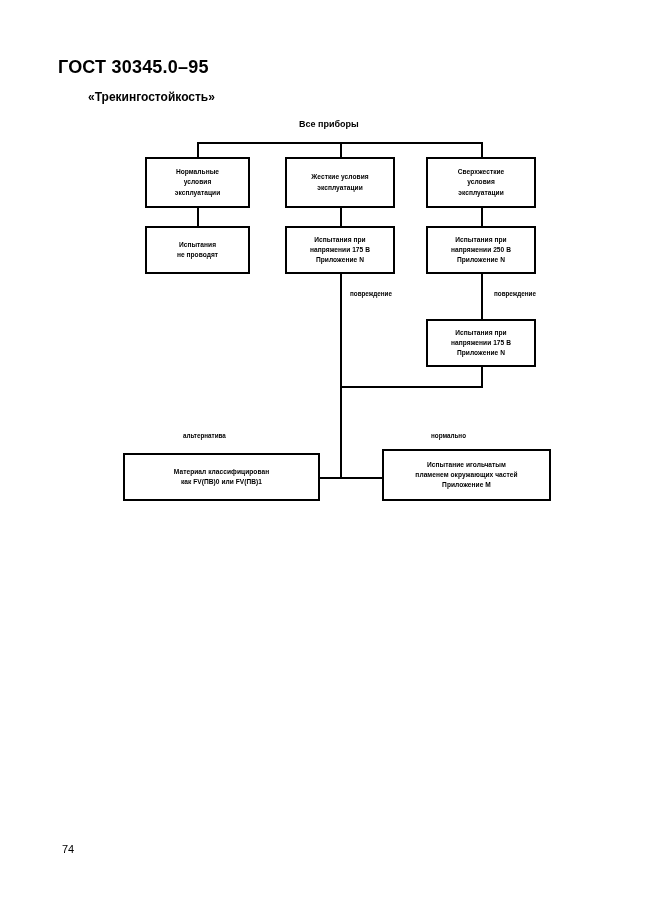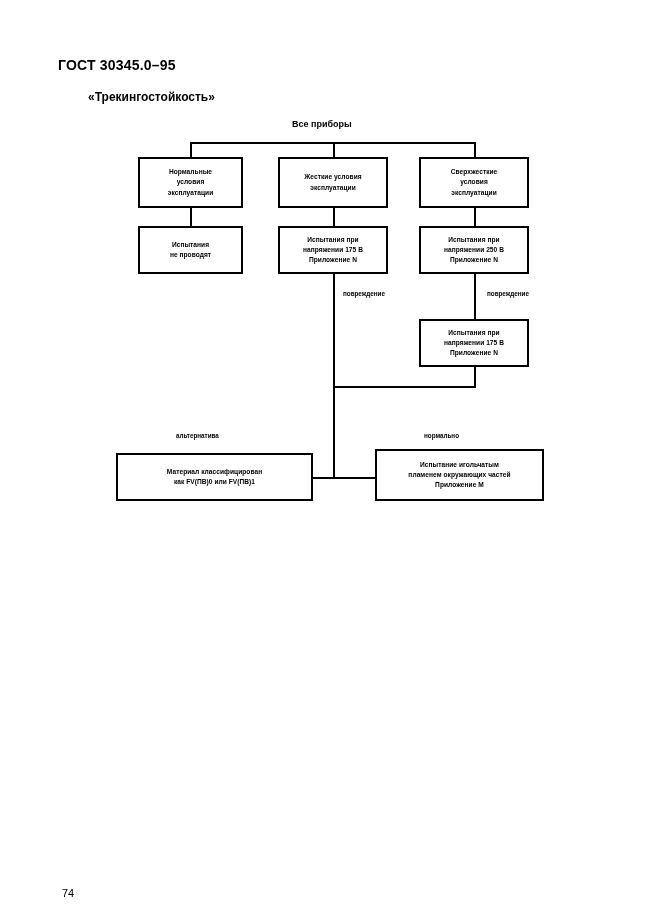--- a/index.html
+++ b/index.html
@@ -20,21 +20,21 @@
     position: absolute;
     inset: 0;
     background: #ffffff;
   }
 
   
   .doc-header {
     position: absolute;
     left: 58px;
     top: 57px;
-    font-size: 14px;
+    font-size: 18px;
     font-weight: bold;
     letter-spacing: .2px;
     white-space: nowrap;
   }
 
   .quote-line {
     position: absolute;
     left: 88px;
     top: 90px;
     font-size: 12px;
@@ -42,27 +42,26 @@
     white-space: nowrap;
   }
 
   
   .page-number {
     position: absolute;
     left: 62px;
     top: 843px;
     font-size: 11px;
     font-weight: normal;
-    margin-top: 44px;
   }
 
   
   .diagram {
     position: absolute;
-    left: 0;
+    left: 7px;
     top: 0;
     width: 597px;
     height: 913px;
   }
 
   .node {
     position: absolute;
     box-sizing: border-box;
     border: 2px solid #000000;
     background: #ffffff;

